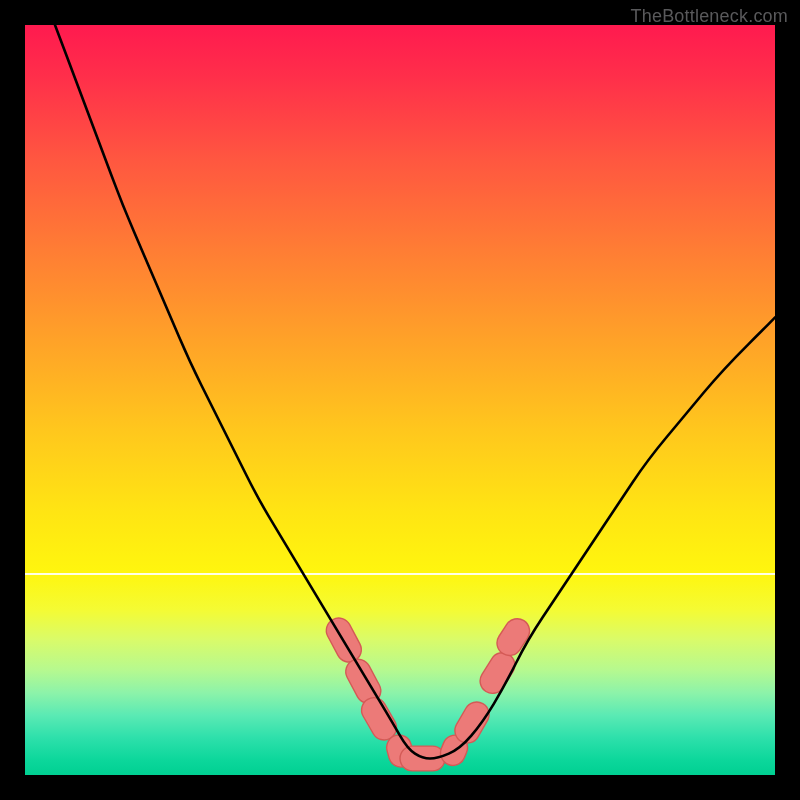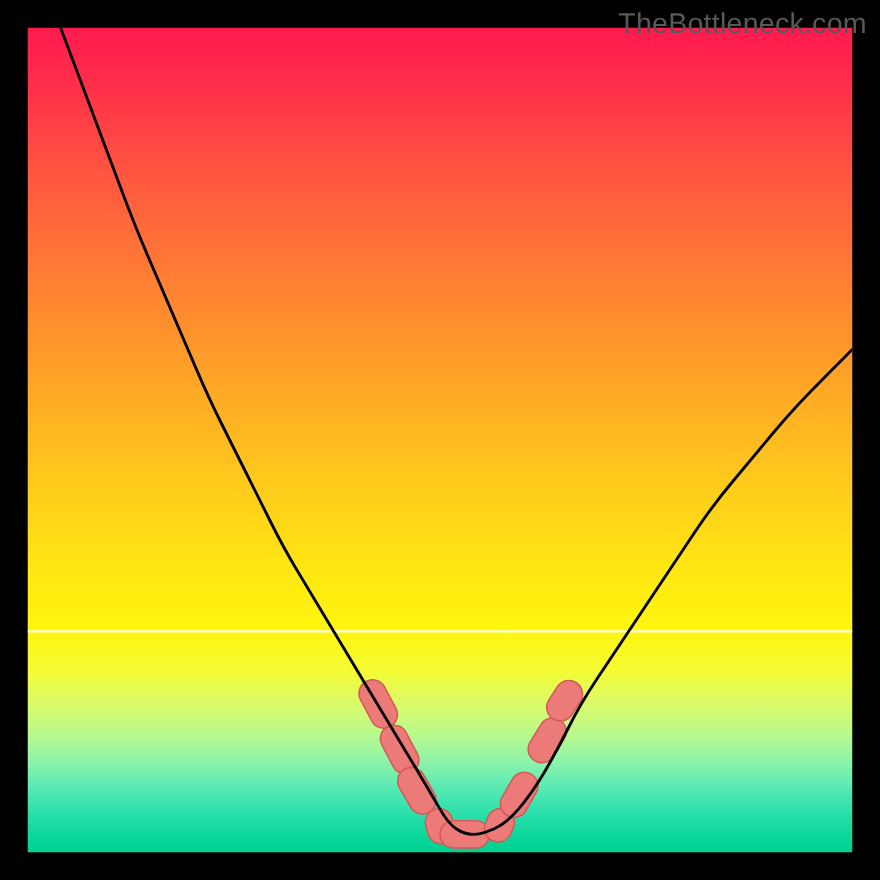--- a/index.html
+++ b/index.html
@@ -14,21 +14,21 @@
   .outer {
     position: relative;
     width: 800px;
     height: 800px;
     background: #000;
   }
   .watermark {
     position: absolute;
     top: 6px;
     right: 12px;
-    font-size: 26px;
+    font-size: 18px;
     color: #59595b;
     font-weight: 500;
     letter-spacing: 0.2px;
     z-index: 30;
   }
   .plot-area {
     position: absolute;
     left: 25px;
     top: 25px;
     width: 750px;

